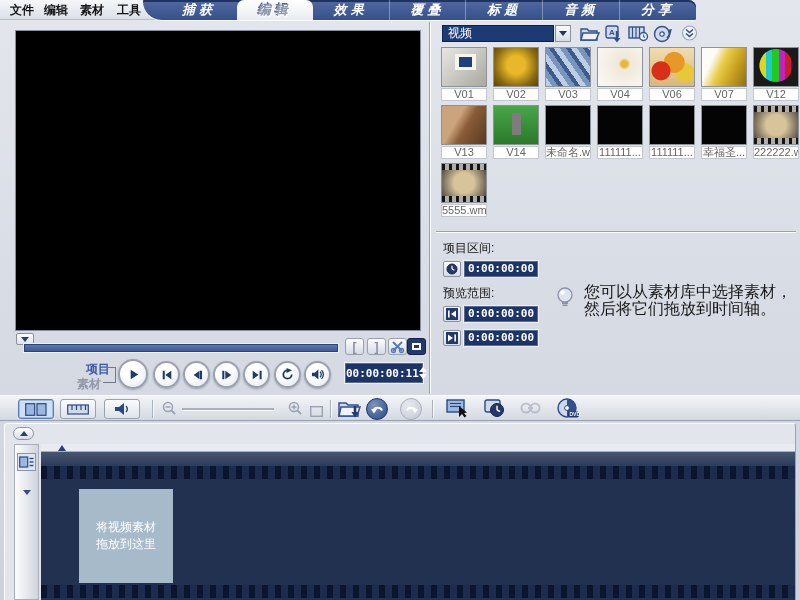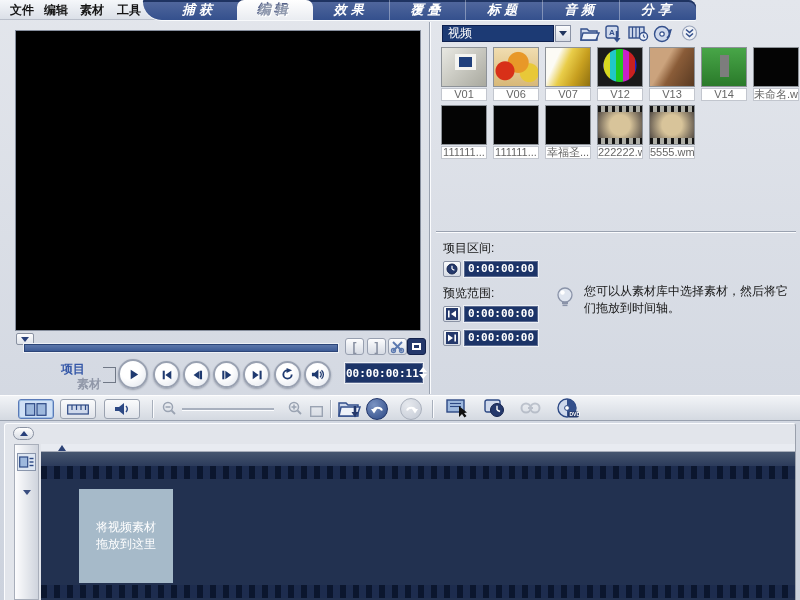--- a/index.html
+++ b/index.html
@@ -86,21 +86,21 @@
             repeating-linear-gradient(90deg,#141414 0 3px,#aeaea6 3px 7px) 0 100%/100% 6px no-repeat,
             radial-gradient(circle at 50% 50%,#d8c49a 0 10px,#6a6054 23px,#38342c); }
 
   .hdivider { position:absolute; left:436px; top:231px; width:360px; height:2px; border-top:1px solid #9aa2b0; border-bottom:1px solid #fbfcfe; }
 
   .opt-label { position:absolute; font-size:12px; color:#161616; }
   .obtn { position:absolute; width:18px; height:16px; background:linear-gradient(#fbfcfd,#d6dbe4); border:1px solid #8a92a4;
     border-radius:2px; display:flex; align-items:center; justify-content:center; cursor:pointer; }
   .obox { position:absolute; width:74px; height:16px; background:#1c3468; border:1px solid #5a6a90; box-shadow:0 0 0 1px #edf0f5;
     color:#fff; font-family:"DejaVu Sans Mono",monospace; font-size:11px; font-weight:bold; text-align:center; line-height:14px; }
-  .tip { position:absolute; left:584px; top:283px; width:208px; font-size:12px; color:#161616; line-height:17px; }
+  .tip { position:absolute; left:584px; top:283px; width:208px; font-size:16px; color:#161616; line-height:17px; }
 
   
   .toolbar { position:absolute; left:0; top:395px; width:800px; height:26px;
     background:linear-gradient(#f2f4f7,#d4d9e1); border-top:1px solid #fdfdfe; border-bottom:1px solid #98a0ae; }
   .vbtn { position:absolute; top:3px; width:36px; height:20px; background:linear-gradient(#fafbfc,#dfe3ea); border:1px solid #9aa2b0;
     border-radius:3px; display:flex; align-items:center; justify-content:center; cursor:pointer; }
   .vbtn.active { background:#cfe0f6; border:1px solid #5a7ab8; box-shadow:inset 0 0 0 1px #9cbce2; }
   .tdiv { position:absolute; top:4px; width:2px; height:18px; border-left:1px solid #a7afbb; border-right:1px solid #fbfcfe; }
   .flat { position:absolute; cursor:pointer; }
   .zslider { position:absolute; left:182px; top:12px; width:92px; height:3px; background:#a8b0be; border-bottom:1px solid #fbfcfe; cursor:pointer; }
@@ -176,21 +176,21 @@
       <line x1="2" y1="2" x2="11" y2="11" stroke="#5b79b0" stroke-width="2"></line>
       <line x1="11" y1="2" x2="2" y2="11" stroke="#5b79b0" stroke-width="2"></line>
       <circle cx="2.5" cy="10.5" r="2" fill="none" stroke="#5b79b0" stroke-width="1.3"></circle>
       <circle cx="10.5" cy="10.5" r="2" fill="none" stroke="#5b79b0" stroke-width="1.3"></circle>
     </svg>
   </div>
   <div class="tbtn dark" style="left:407px">
       <span class="enl"></span>
     </div>
 
-  <div class="mode-lbl" style="left:61px;top:361px;color:#3558a8">项目</div>
+  <div class="mode-lbl" style="left:86px;top:361px;color:#3558a8">项目</div>
   <div class="mode-lbl" style="left:77px;top:376px;color:#9097a8">素材</div>
   <div class="line" style="left:103px;top:367px;width:13px;height:1px"></div>
   <div class="line" style="left:103px;top:382px;width:13px;height:1px"></div>
   <div class="line" style="left:115px;top:367px;width:1px;height:16px"></div>
 
   <div class="pbtn" style="left:118px;top:359px;width:30px;height:30px">
     <svg width="13" height="13" viewBox="0 0 14 14">
         <polygon points="4,2 12,7 4,12" fill="#1f3a70"></polygon>
       </svg>
   </div>
@@ -286,20 +286,32 @@
       <polyline points="4,8.5 7.5,11.5 11,8.5" fill="none" stroke="#34508c" stroke-width="1.6"></polyline>
     </svg>
   </div>
 
   <div class="gallery">
     <div class="cell">
         <div class="thumb t-v01"></div>
         <div class="lab">V01</div>
       </div>
     <div class="cell">
+        <div class="thumb t-v02"></div>
+        <div class="lab">V02</div>
+      </div>
+    <div class="cell">
+        <div class="thumb t-v03"></div>
+        <div class="lab">V03</div>
+      </div>
+    <div class="cell">
+        <div class="thumb t-v04"></div>
+        <div class="lab">V04</div>
+      </div>
+    <div class="cell">
         <div class="thumb t-v06"></div>
         <div class="lab">V06</div>
       </div>
     <div class="cell">
         <div class="thumb t-v07"></div>
         <div class="lab">V07</div>
       </div>
     <div class="cell">
         <div class="thumb t-v12"></div>
         <div class="lab">V12</div>

